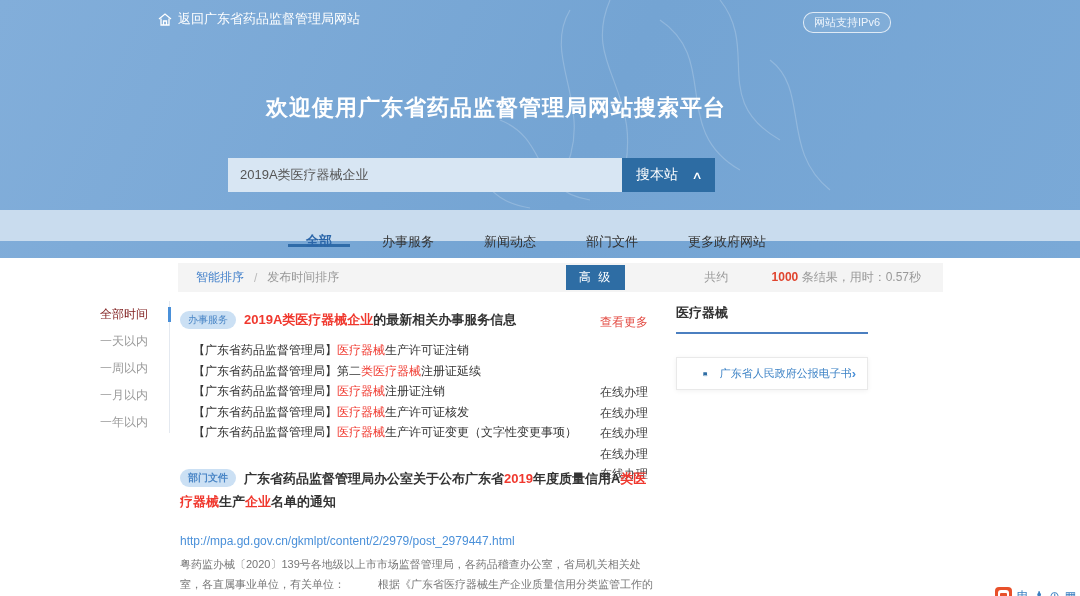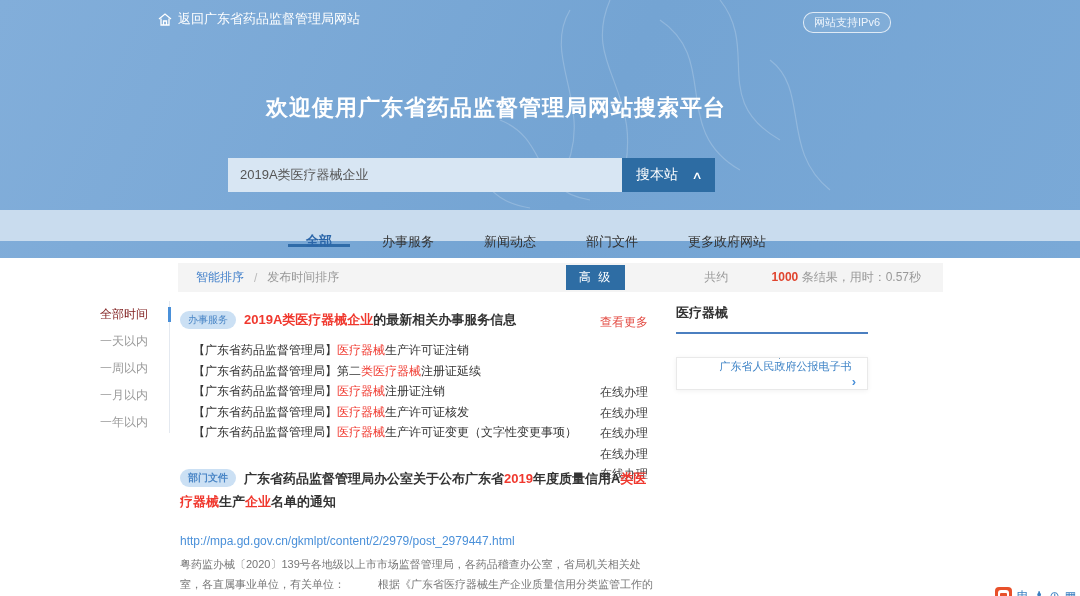--- a/index.html
+++ b/index.html
@@ -73,21 +73,21 @@
   .url { display:inline-block; margin-top:21px; font-size:12px; color:#4a90d9;
     text-decoration:none; cursor:pointer; }
   .snippet { margin-top:5px; font-size:11px; color:#777; line-height:20px; }
 
   
   .hot { position:absolute; left:676px; top:304px; width:192px; }
   .hot-head { font-size:13px; font-weight:bold; color:#333; padding-bottom:10px;
     border-bottom:2px solid #4b7fc0; }
   .gazette-card { margin-top:23px; height:33px; border:1px solid #e9e9e9;
     box-shadow:0 1px 5px rgba(0,0,0,.06); background:#fff; display:flex;
-    align-items:center; padding:0 11px 0 26px; cursor:pointer;flex-direction:column; }
+    align-items:center; padding:0 11px 0 26px; cursor:pointer; }
   .gazette-label { font-size:11px; color:#3e83c6; margin-left:12px; white-space:nowrap; }
   .gazette-arrow { margin-left:auto; color:#4a90d9; font-size:13px; font-weight:bold; }
 
   
   .br-toolbar { position:absolute; right:4px; bottom:-11px; height:22px; display:flex;
     align-items:center; gap:5px; }
   .snip-logo { width:17px; height:18px; background:#e8502a; border-radius:4px 4px 6px 2px;
     position:relative; }
   .snip-logo::after { content:''; position:absolute; left:3px; top:3px; width:11px; height:12px;
     border-radius:3px; background:#fff; }

